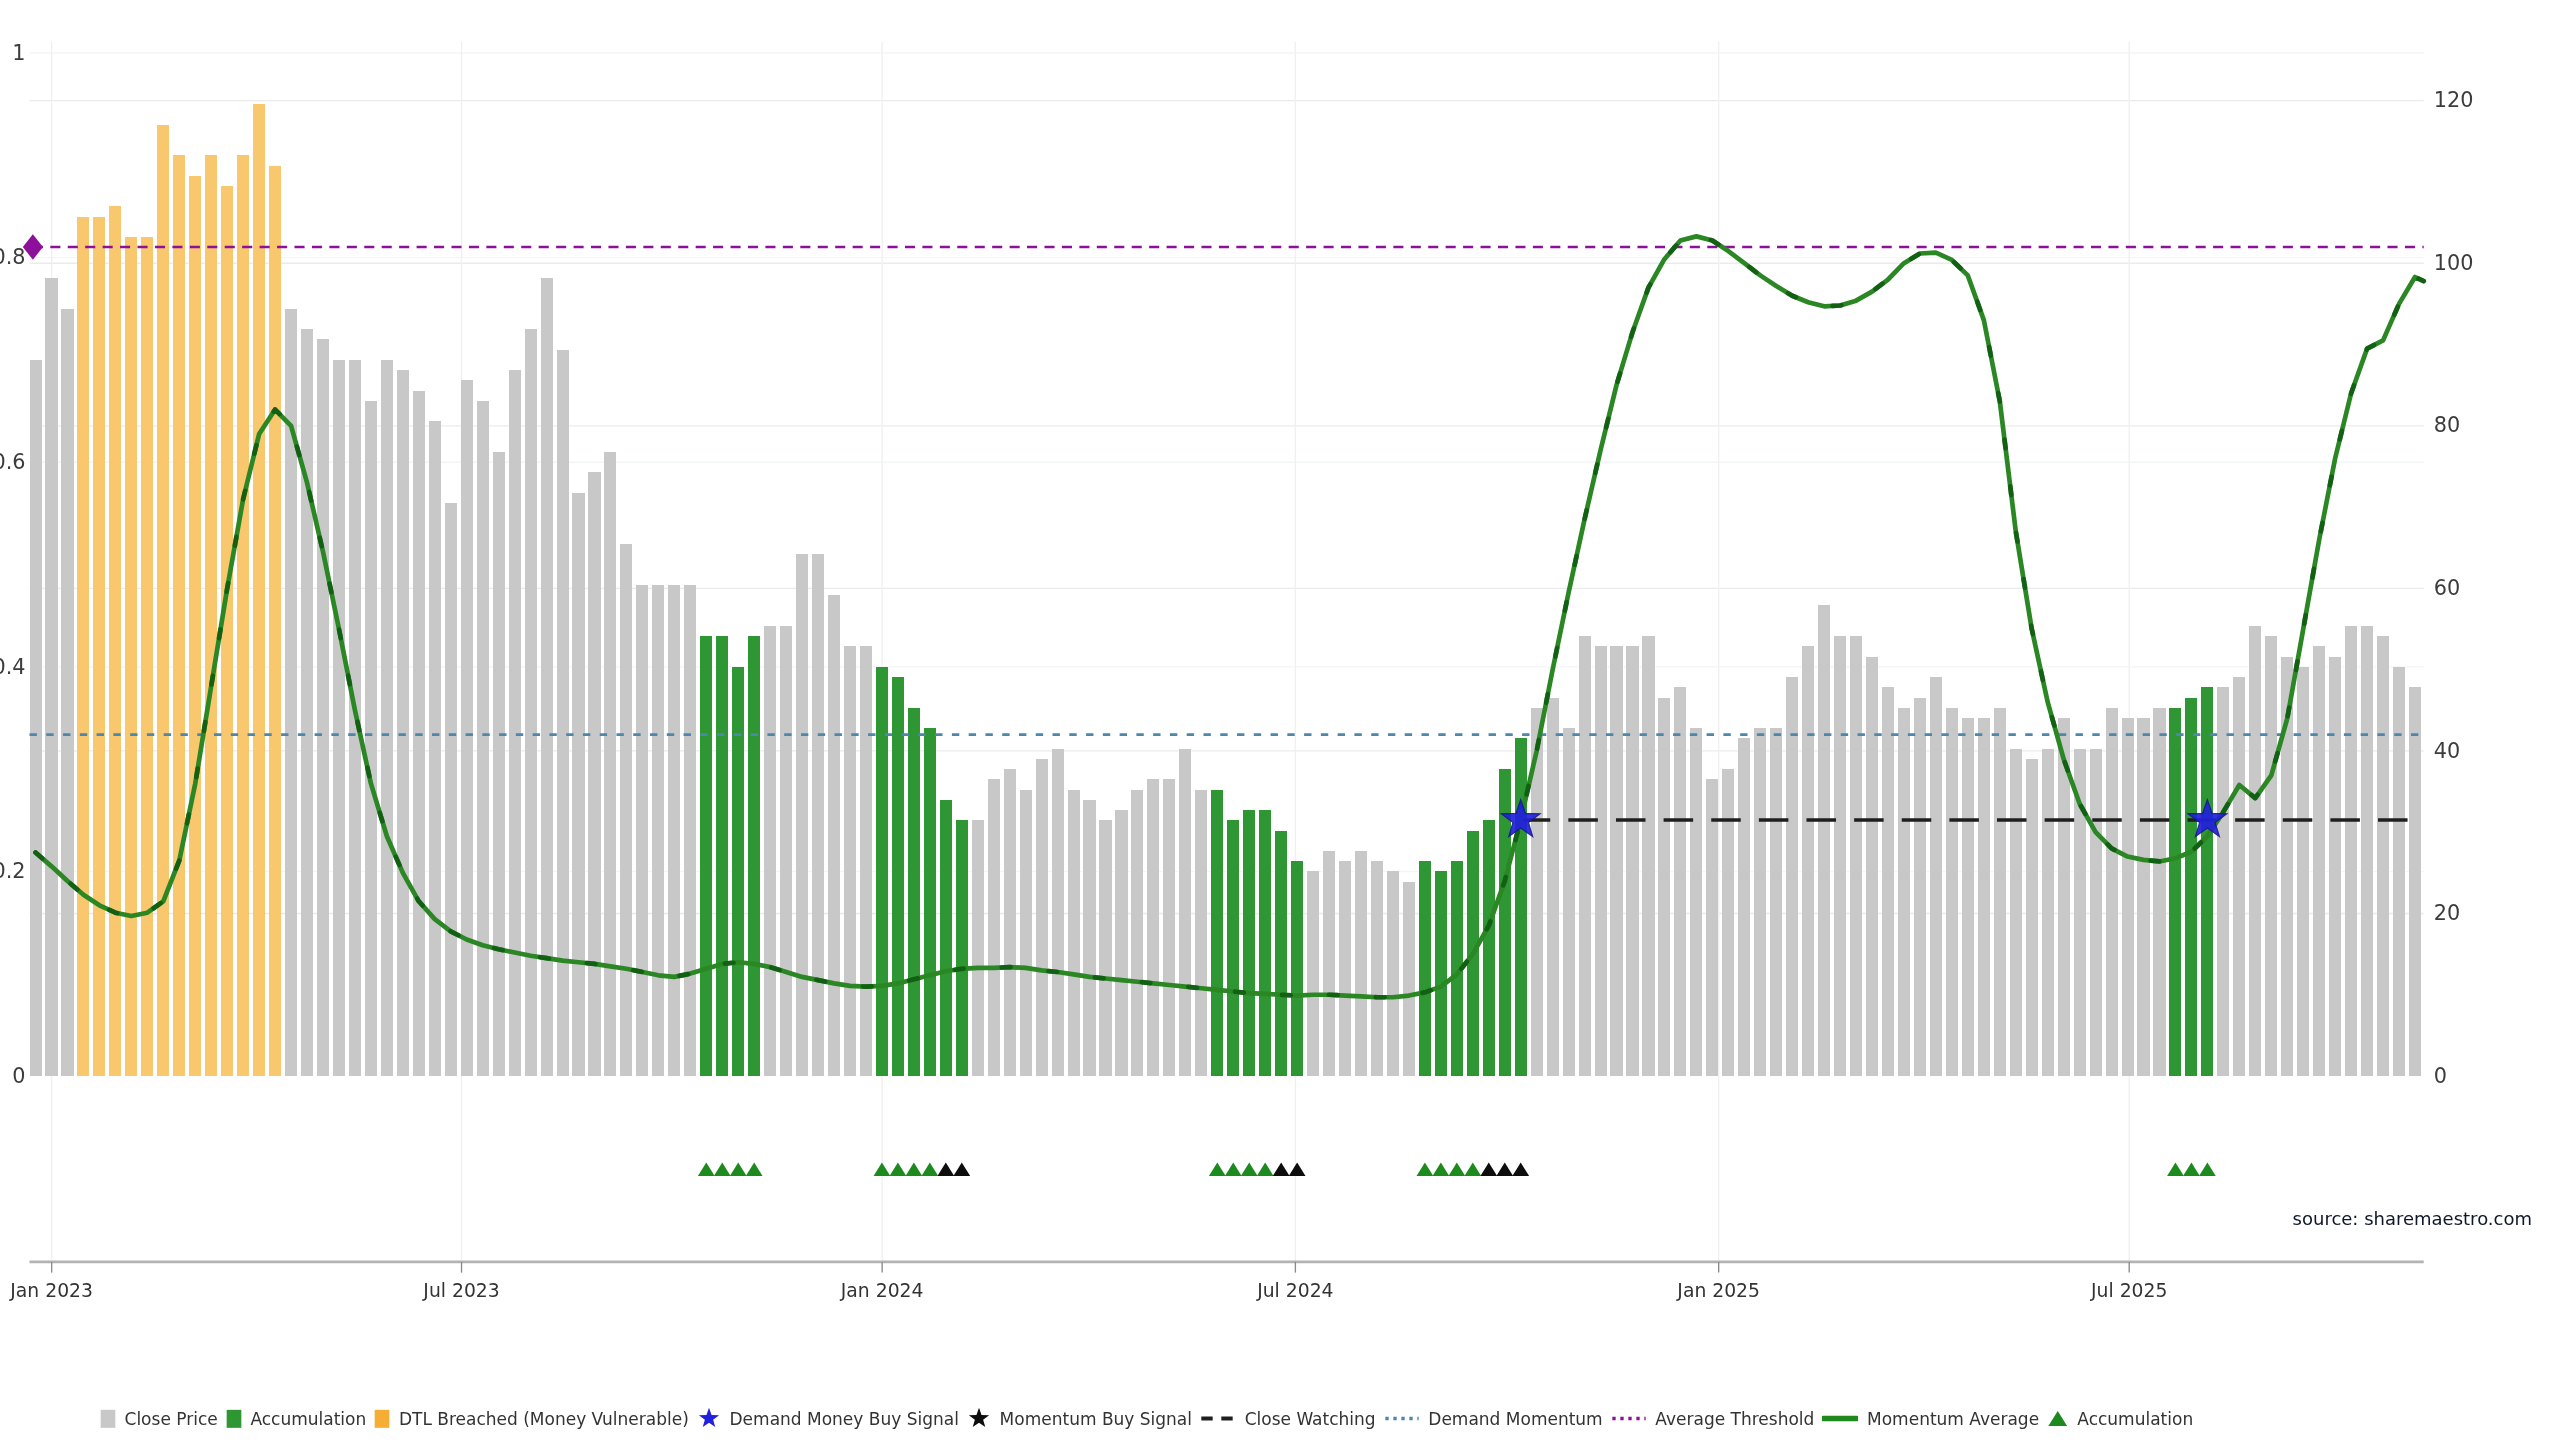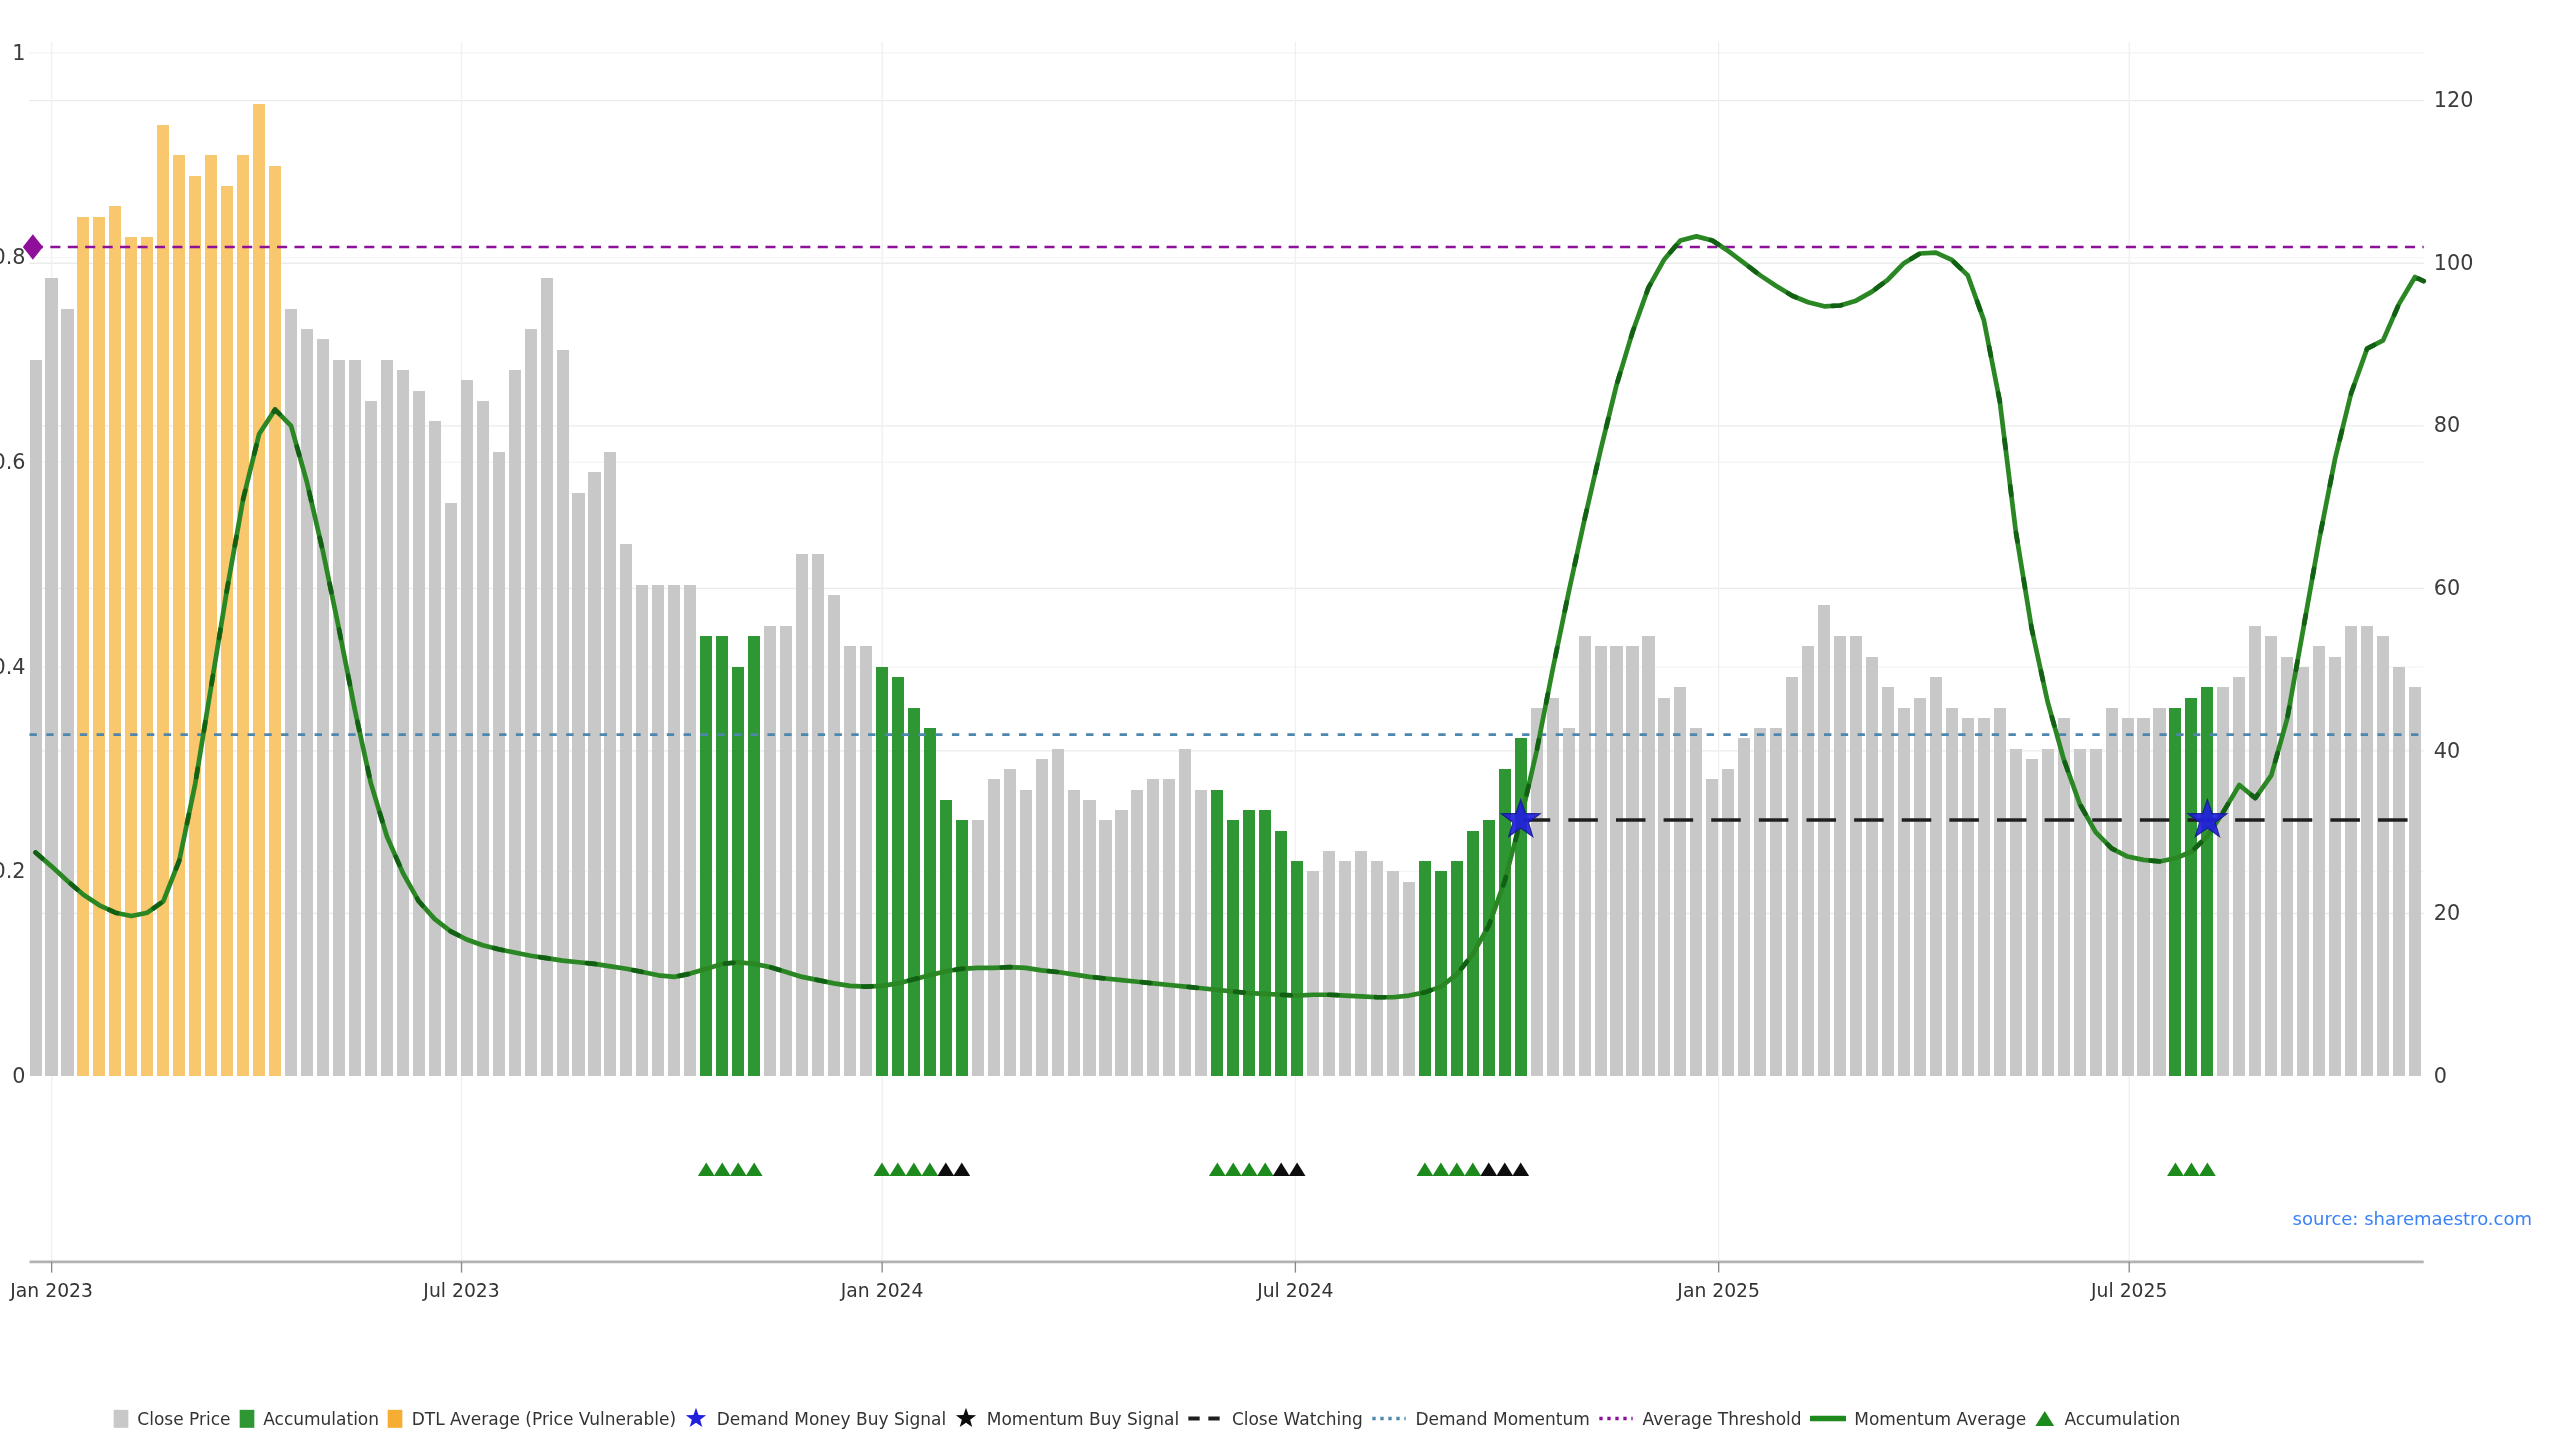--- a/index.html
+++ b/index.html
@@ -2,21 +2,21 @@
 <html style="font-size:10.7px"><head>
 <meta charset="utf-8">
 <style>
   html,body{margin:0;padding:0;background:#ffffff;}
   body{font-family:"DejaVu Sans","Liberation Sans",sans-serif;}
   .stage{position:relative;width:2576px;height:1449px;background:#fff;overflow:hidden;}
   #chart-svg{position:absolute;left:0;top:0;}
   .legend-row{position:absolute;left:0;top:1407px;width:2293px;display:flex;justify-content:center;align-items:center;gap:8px;font-size:17px;color:#333;}
   .legend-item{display:flex;align-items:center;gap:8.7px;white-space:nowrap;}
   .legend-item svg{display:block;}
-  .source-caption{position:absolute;top:1208px;right:44px;font-size:18px;color:#3b82f6;text-align:right;}
+  .source-caption{position:absolute;top:1208px;right:44px;font-size:18px;color:#0f172a;text-align:right;}
   text{font-family:"DejaVu Sans","Liberation Sans",sans-serif;}
 </style>
 </head>
 <body>
 
 <div class="stage">
   <svg id="chart-svg" width="2576" height="1382" viewBox="0 0 3840 2060">
       <line x1="44" x2="3613" y1="150" y2="150" stroke="#ebebeb" stroke-width="2"></line>
       <line x1="44" x2="3613" y1="392.33333333333326" y2="392.33333333333326" stroke="#ebebeb" stroke-width="2"></line>
       <line x1="44" x2="3613" y1="634.6666666666666" y2="634.6666666666666" stroke="#ebebeb" stroke-width="2"></line>
@@ -256,21 +256,21 @@
       <div class="legend-item">
         <svg width="16" height="23" viewBox="0 0 24 34">
           <rect x="1" y="4" width="22" height="27" fill="#2e9632"></rect>
         </svg>
         <span>Accumulation</span>
       </div>
       <div class="legend-item">
         <svg width="16" height="23" viewBox="0 0 24 34">
           <rect x="1" y="4" width="22" height="27" fill="#f5ad33"></rect>
         </svg>
-        <span>DTL Average (Price Vulnerable)</span>
+        <span>DTL Breached (Money Vulnerable)</span>
       </div>
       <div class="legend-item">
         <svg width="24" height="23" viewBox="0 0 36 34">
           <path d="M18.0 1.0L21.8 11.7L33.2 12.1L24.2 19.0L27.4 29.9L18.0 23.5L8.6 29.9L11.8 19.0L2.8 12.1L14.2 11.7Z" fill="#2121dd"></path>
         </svg>
         <span>Demand Money Buy Signal</span>
       </div>
       <div class="legend-item">
         <svg width="24" height="23" viewBox="0 0 36 34">
           <path d="M18.0 1.0L21.8 11.7L33.2 12.1L24.2 19.0L27.4 29.9L18.0 23.5L8.6 29.9L11.8 19.0L2.8 12.1L14.2 11.7Z" fill="#0d0d0d"></path>

